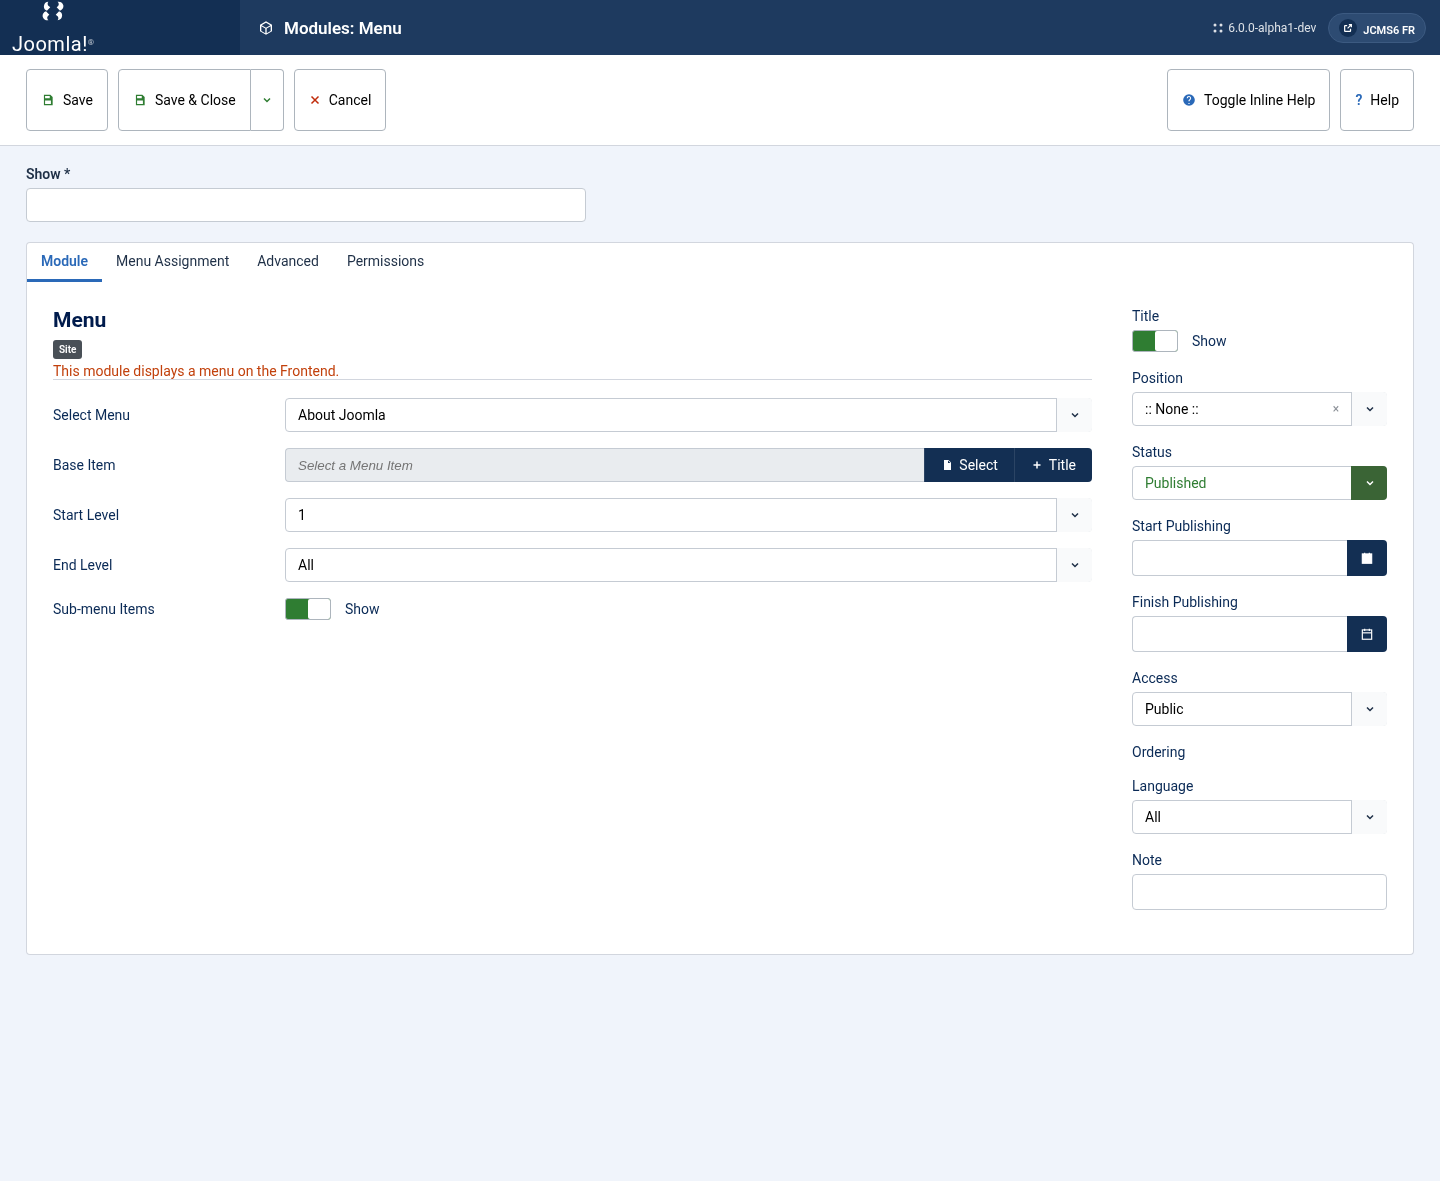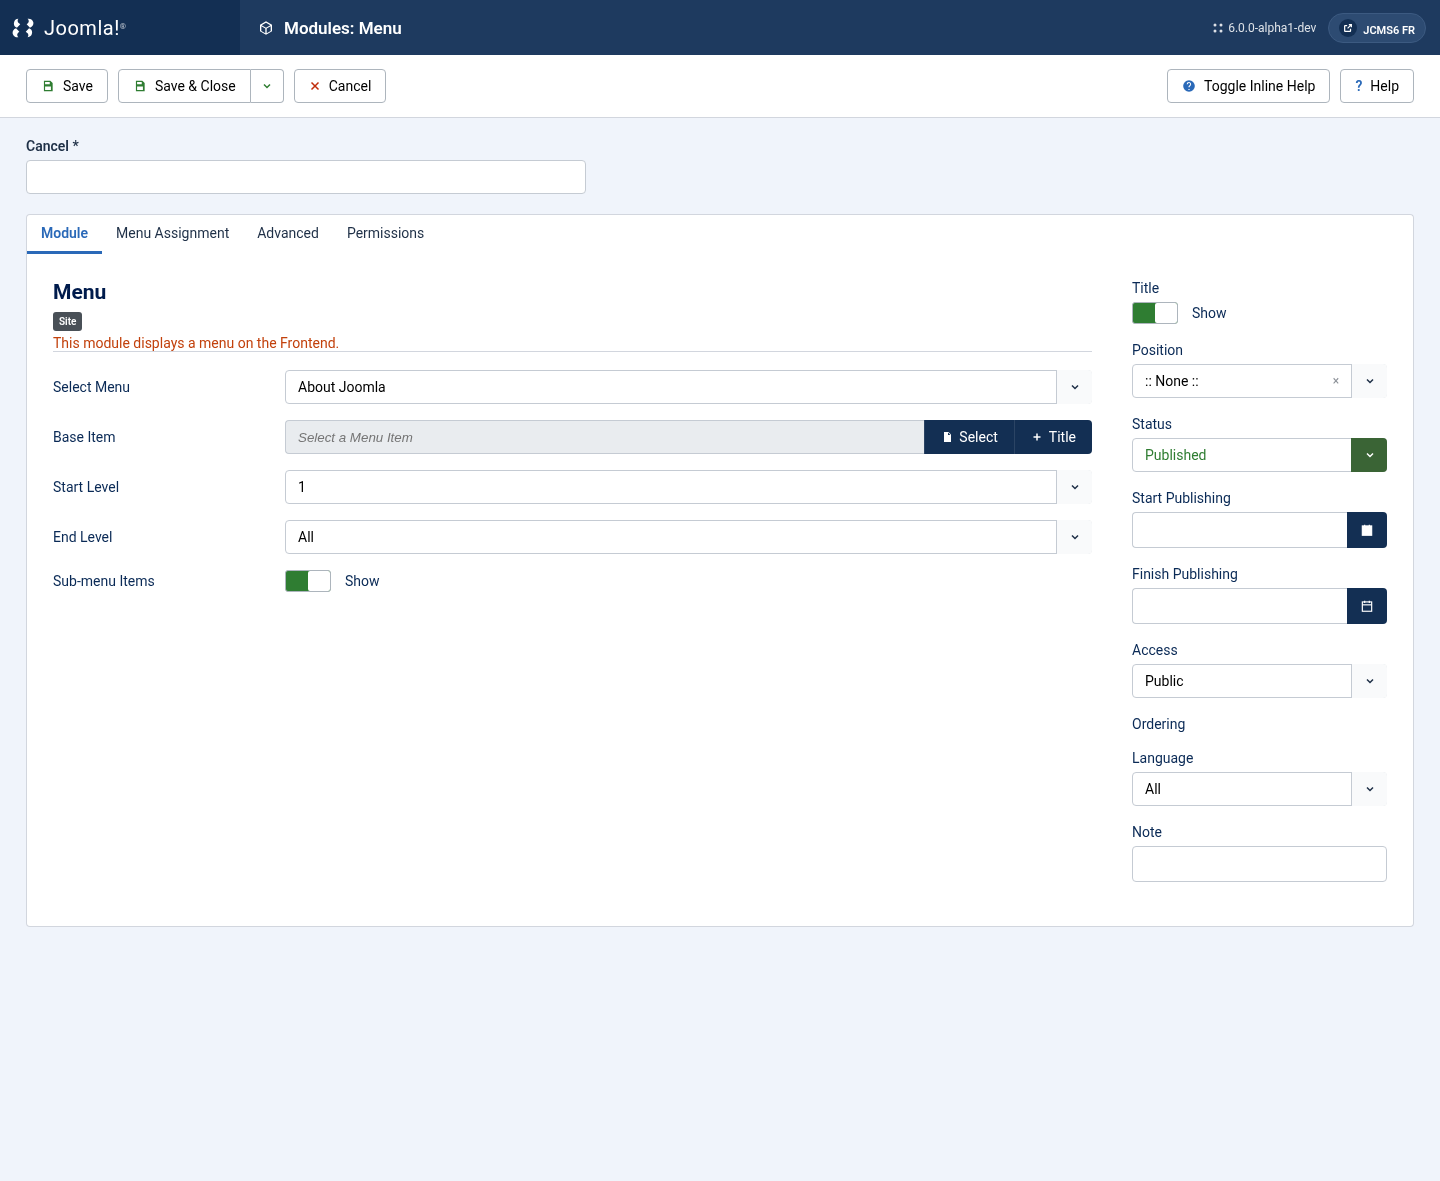--- a/index.html
+++ b/index.html
@@ -1,34 +1,34 @@
 <!DOCTYPE html>
 <html><head>
 <meta charset="utf-8">
 <style>
 * { box-sizing: border-box; margin: 0; padding: 0; }
 body { font-family: -apple-system, BlinkMacSystemFont, "Segoe UI", Roboto, sans-serif; background: #f0f4fb; color: #1f3047; font-size: 14px; }
 
 .topbar { background: #1e3a5f; height: 55px; display: flex; align-items: center; color: #fff; }
 .sidebar-header { width: 240px; height: 55px; background: #132f53; display: flex; align-items: center; padding: 0 12px; }
-.brand-logo { display: flex; align-items: center; gap: 10px; }
+.brand-logo { display: flex; align-items: center; gap: 10px; flex-direction: column; }
 .brand-logo svg { width: 22px; height: 22px; fill: #fff; }
 .brand-text { font-size: 20px; font-weight: 400; letter-spacing: 0.5px; }
 .reg-mark { font-size: 8px; vertical-align: super; opacity: 0.7; }
 
 .topbar-title { display: flex; align-items: center; gap: 10px; padding: 0 18px; font-size: 17px; font-weight: 600; }
 .topbar-title .cube-icon { width: 16px; height: 16px; }
 .topbar-right { margin-left: auto; display: flex; align-items: center; gap: 12px; padding-right: 14px; font-size: 12px; }
 .version-text { opacity: 0.85; display: flex; align-items: center; gap: 4px; }
 .profile-chip { background: #2d4b72; border-radius: 18px; padding: 5px 10px; display: flex; align-items: flex-end; gap: 6px; font-weight: 600; font-size: 11px; border: 1px solid #3c5a81; }
 .profile-chip .ext-icon { width: 18px; height: 18px; background: #132f53; border-radius: 50%; display: flex; align-items: center; justify-content: center; }
 
 .toolbar { background: #fff; border-bottom: 1px solid #d2d6de; padding: 14px 26px; display: flex; gap: 10px; }
 .tb-right { margin-left: auto; display: flex; gap: 10px; }
-.btn { border: 1px solid #adb5bd; background: #fff; border-radius: 4px; padding: 8px 14px; font-size: 14px; display: flex; align-items: center; gap: 8px; cursor: pointer; font-family: inherit; }
+.btn { border: 1px solid #adb5bd; background: #fff; border-radius: 4px; padding: 22px 14px; font-size: 14px; display: flex; align-items: center; gap: 8px; cursor: pointer; font-family: inherit; }
 .btn-group { display: flex; }
 .btn-group .btn { border-radius: 0; }
 .btn-group .btn:first-child { border-radius: 4px 0 0 4px; }
 .btn-group .btn:last-child { border-radius: 0 4px 4px 0; border-left: none; }
 .btn-dropdown-toggle { padding: 8px 10px; }
 .i-green { color: #2f7d32; }
 .i-red { color: #c02b0a; }
 .i-blue { color: #2a69b8; }
 
 .page-body { padding: 20px 26px; }
@@ -161,21 +161,21 @@
       <span>Toggle Inline Help</span>
     </button>
     <button class="btn">
       <span class="i-blue" style="font-weight:600">?</span>
       <span>Help</span>
     </button>
   </div>
 </div>
 
 <div class="page-body">
-  <div class="title-label">Cancel *</div>
+  <div class="title-label">Show *</div>
   <input class="title-input" type="text" value="" style="">
 
   
   <div class="tabstrip">
     <div class="tab active">Module</div>
     <div class="tab">Menu Assignment</div>
     <div class="tab">Advanced</div>
     <div class="tab">Permissions</div>
   </div>
 

